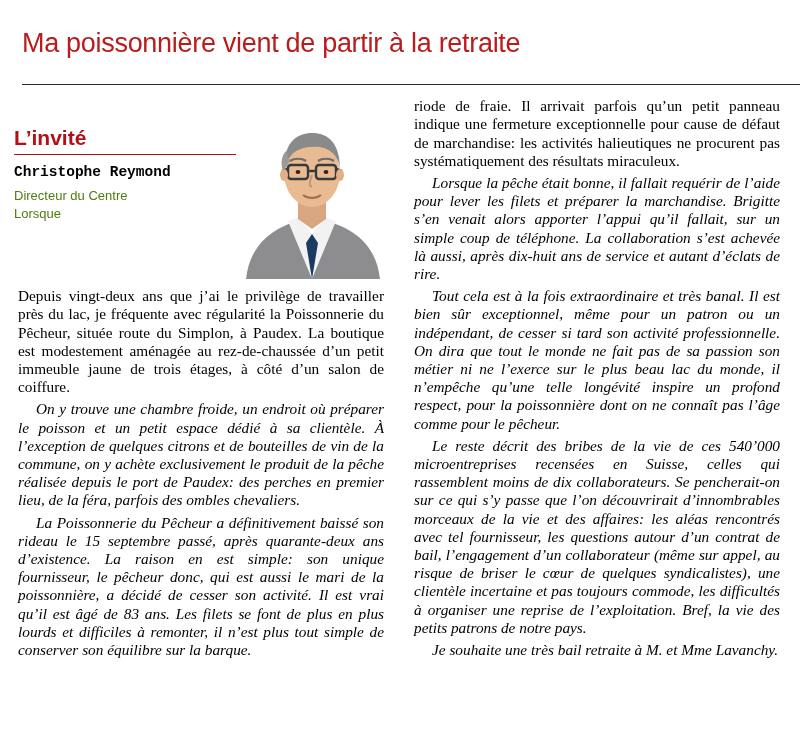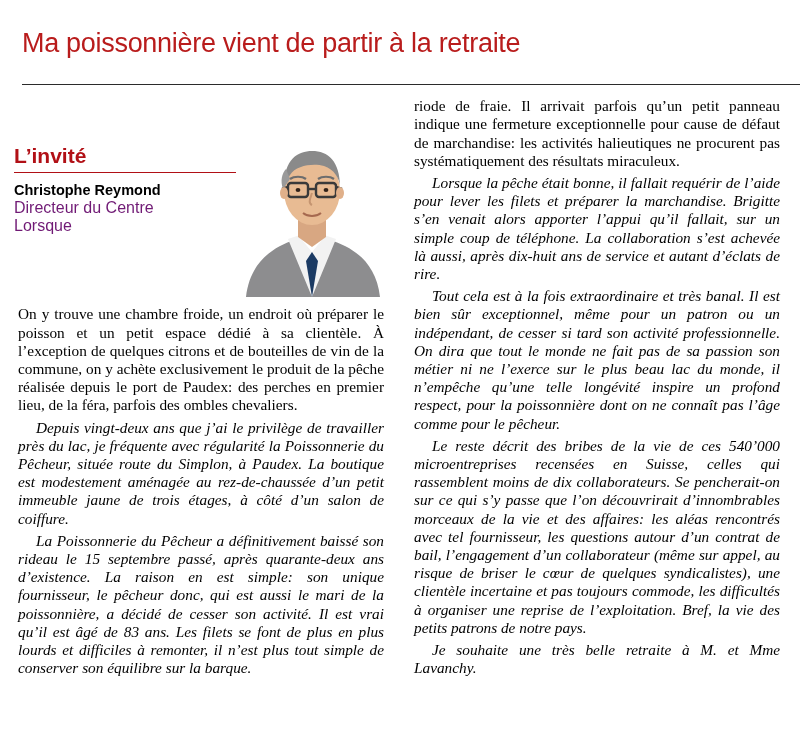--- a/index.html
+++ b/index.html
@@ -56,32 +56,32 @@
   .kicker-rule {
     border-bottom: 1px solid #b11016;
     width: 100%;
     margin-bottom: 8px;
   }
   .byline-block {
     position: relative;
     min-height: 118px;
   }
   .byline-name {
-    font-family: Liberation Sans, sans-serif;
+    font-family: Liberation Mono, monospace;
     font-weight: 700;
     font-size: 14.5px;
     line-height: 18px;
-    margin-bottom: 0;
+    margin-bottom: 6px;
   }
   .byline-role {
     font-family: "Liberation Sans", sans-serif;
     font-weight: 400;
-    font-size: 16px;
+    font-size: 13px;
     line-height: 18px;
-    color: #701a75;
+    color: #4d7c0f;
   }
   .portrait {
     position: absolute;
     right: 0;
     top: -46px;
     width: 152px;
     height: 162px;
     overflow: hidden;
   }
   .portrait svg {
@@ -166,30 +166,30 @@
             <path d="M76 58 C74 64 72 68 76 70" stroke="#c59571" stroke-width="2" fill="none"></path>
             <path d="M67 78 C72 82 80 82 85 78" stroke="#a6694f" stroke-width="2" fill="none"></path>
 
             <ellipse cx="48" cy="58" rx="4" ry="6" fill="#e0b08a"></ellipse>
             <ellipse cx="104" cy="58" rx="4" ry="6" fill="#e0b08a"></ellipse>
           </svg>
         </div>
       </div>
 
       <div class="body-text">
+        <p>Depuis vingt-deux ans que j’ai le privilège de travailler près du lac, je fréquente avec régularité la Poissonnerie du Pêcheur, située route du Simplon, à Paudex. La boutique est modestement aménagée au rez-de-chaussée d’un petit immeuble jaune de trois étages, à côté d’un salon de coiffure.</p>
         <p>On y trouve une chambre froide, un endroit où préparer le poisson et un petit espace dédié à sa clientèle. À l’exception de quelques citrons et de bouteilles de vin de la commune, on y achète exclusivement le produit de la pêche réalisée depuis le port de Paudex: des perches en premier lieu, de la féra, parfois des ombles chevaliers.</p>
-        <p>Depuis vingt-deux ans que j’ai le privilège de travailler près du lac, je fréquente avec régularité la Poissonnerie du Pêcheur, située route du Simplon, à Paudex. La boutique est modestement aménagée au rez-de-chaussée d’un petit immeuble jaune de trois étages, à côté d’un salon de coiffure.</p>
         <p>La Poissonnerie du Pêcheur a définitivement baissé son rideau le 15 septembre passé, après quarante-deux ans d’existence. La raison en est simple: son unique fournisseur, le pêcheur donc, qui est aussi le mari de la poissonnière, a décidé de cesser son activité. Il est vrai qu’il est âgé de 83 ans. Les filets se font de plus en plus lourds et difficiles à remonter, il n’est plus tout simple de conserver son équilibre sur la barque.</p>
       </div>
     </div>
 
     <div class="col col-right">
       <div class="body-text">
         <p>riode de fraie. Il arrivait parfois qu’un petit panneau indique une fermeture exceptionnelle pour cause de défaut de marchandise: les activités halieutiques ne procurent pas systématiquement des résultats miraculeux.</p>
         <p>Lorsque la pêche était bonne, il fallait requérir de l’aide pour lever les filets et préparer la marchandise. Brigitte s’en venait alors apporter l’appui qu’il fallait, sur un simple coup de téléphone. La collaboration s’est achevée là aussi, après dix-huit ans de service et autant d’éclats de rire.</p>
         <p>Tout cela est à la fois extraordinaire et très banal. Il est bien sûr exceptionnel, même pour un patron ou un indépendant, de cesser si tard son activité professionnelle. On dira que tout le monde ne fait pas de sa passion son métier ni ne l’exerce sur le plus beau lac du monde, il n’empêche qu’une telle longévité inspire un profond respect, pour la poissonnière dont on ne connaît pas l’âge comme pour le pêcheur.</p>
         <p>Le reste décrit des bribes de la vie de ces 540’000 microentreprises recensées en Suisse, celles qui rassemblent moins de dix collaborateurs. Se pencherait-on sur ce qui s’y passe que l’on découvrirait d’innombrables morceaux de la vie et des affaires: les aléas rencontrés avec tel fournisseur, les questions autour d’un contrat de bail, l’engagement d’un collaborateur (même sur appel, au risque de briser le cœur de quelques syndicalistes), une clientèle incertaine et pas toujours commode, les difficultés à organiser une reprise de l’exploitation. Bref, la vie des petits patrons de notre pays.</p>
-        <p>Je souhaite une très belle retraite à M. et Mme Lavanchy.</p>
+        <p>Je souhaite une très bail retraite à M. et Mme Lavanchy.</p>
       </div>
     </div>
 
   </div>
 </div>
 
 </body></html>

